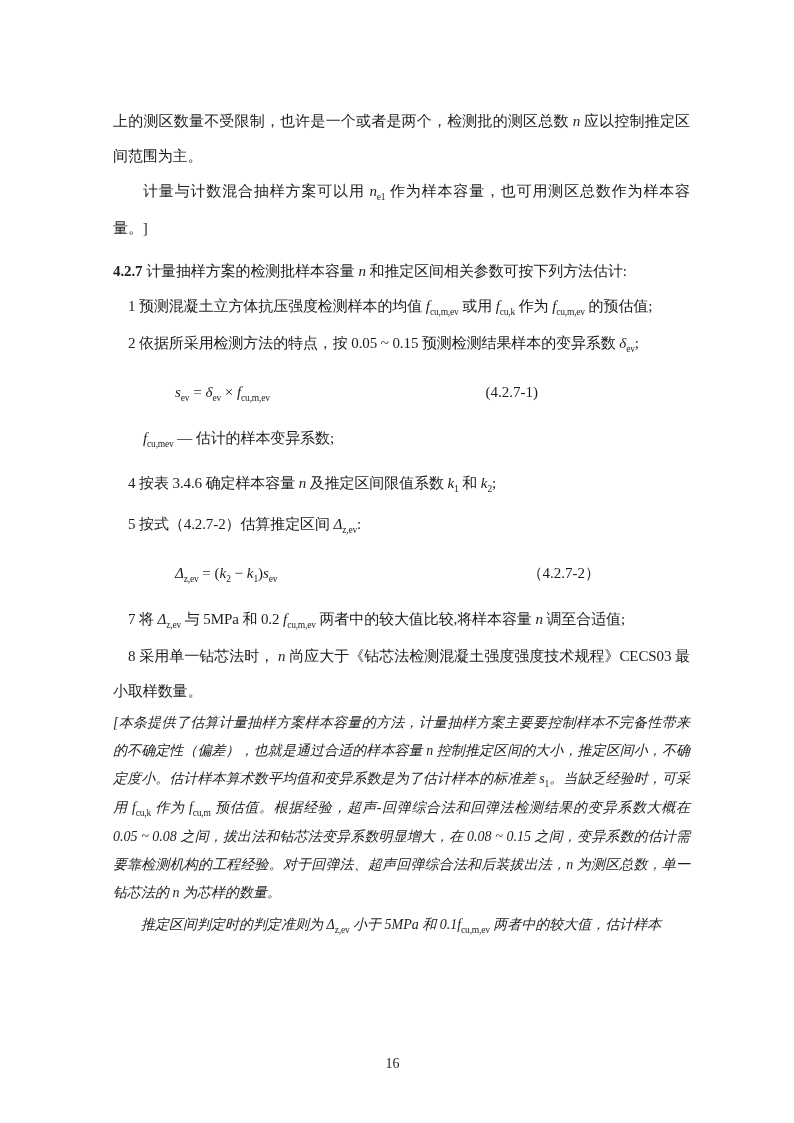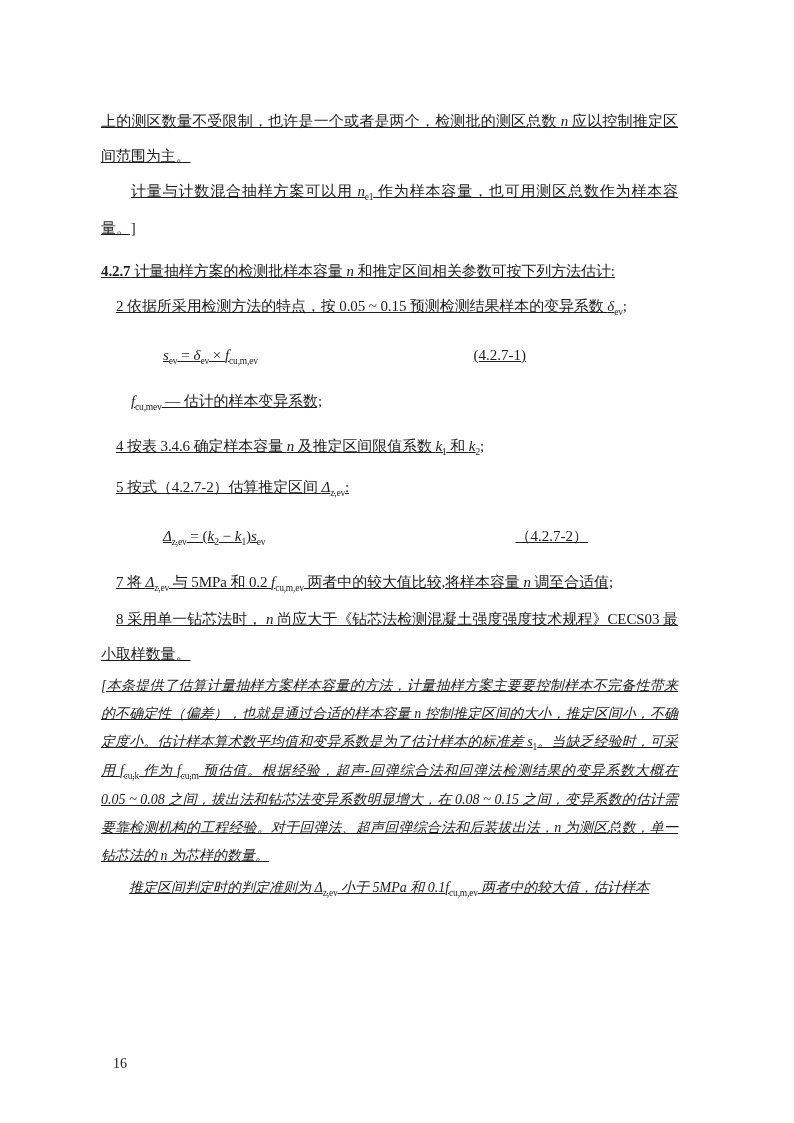--- a/index.html
+++ b/index.html
@@ -6,21 +6,21 @@
   .page{
     position:relative;
     width:794px;height:1123px;
     background:#ffffff;
     font-family:"Liberation Serif","DejaVu Serif",serif;
     color:#1c1c1c;
     overflow:hidden;
   }
   .doc{
     position:absolute;
-    left:101px;top:104px;width:577px;text-decoration:underline;
+    left:113px;top:104px;width:577px;
   }
   .para{
     font-size:15px;
     line-height:35px;
     text-align:justify;
     letter-spacing:-0.1px;
   }
   .ind2{text-indent:2em;}
   .ind1{text-indent:1em;}
   .mt8{margin-top:8px;}
@@ -47,37 +47,38 @@
     font-size:9.5px;
     font-style:normal;
     position:relative;
     top:4px;
     letter-spacing:-0.2px;
   }
   .bold{font-weight:bold;}
   .page-number{
     position:absolute;
     left:113px;top:1056px;width:559px;
-    text-align:left;
+    text-align:center;
     font-size:14px;
     color:#1c1c1c;
   }
 </style>
 </head>
 <body>
 
 <div class="page">
   <div class="doc">
 
     <div class="para"><span>上的测区数量不受限制，也许是一个或者是两个，检测批的测区总数 </span><span class="var">n</span><span> 应以控制推定区间范围为主。</span></div>
 
     <div class="para ind2"><span>计量与计数混合抽样方案可以用 </span><span class="var">n</span><span class="sub">e1</span><span> 作为样本容量，也可用测区总数作为样本容量。]</span></div>
 
     <div class="para mt8"><span class="bold">4.2.7</span><span> 计量抽样方案的检测批样本容量 </span><span class="var">n</span><span> 和推定区间相关参数可按下列方法估计:</span></div>
 
+    <div class="para ind1"><span>1 预测混凝土立方体抗压强度检测样本的均值 </span><span class="var">f</span><span class="sub">cu,m,ev</span><span> 或用 </span><span class="var">f</span><span class="sub">cu,k</span><span> 作为 </span><span class="var">f</span><span class="sub">cu,m,ev</span><span> 的预估值;</span></div>
 
     <div class="para ind1"><span>2 依据所采用检测方法的特点，按 0.05 ~ 0.15 预测检测结果样本的变异系数 </span><span class="var">δ</span><span class="sub">ev</span><span>;</span></div>
 
 
     <div class="formula f1 mt4">
       <span class="f-body"><span class="var">s</span><span class="sub">ev</span><span> = </span><span class="var">δ</span><span class="sub">ev</span><span> × </span><span class="var">f</span><span class="sub">cu,m,ev</span></span>
       <span class="f-no">(4.2.7-1)</span>
     </div>
 
 

